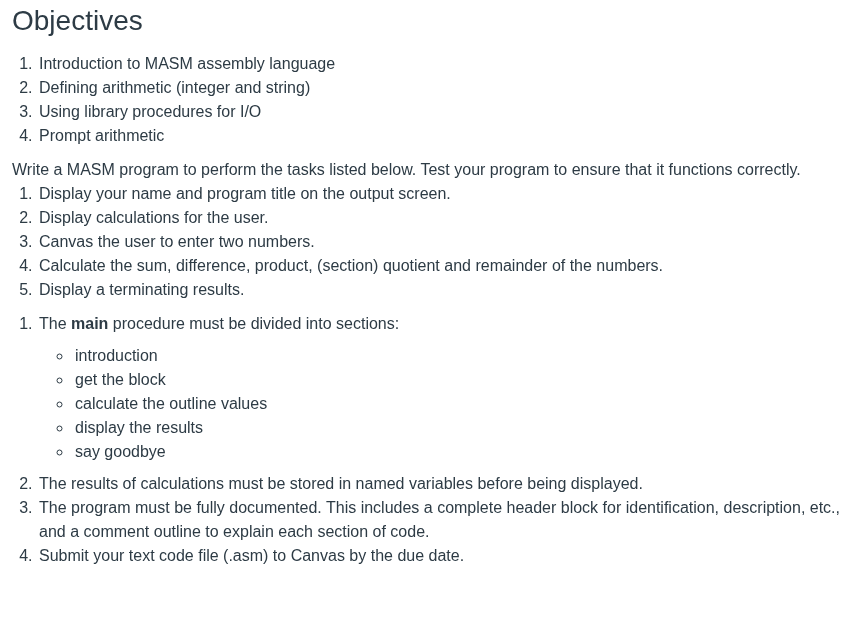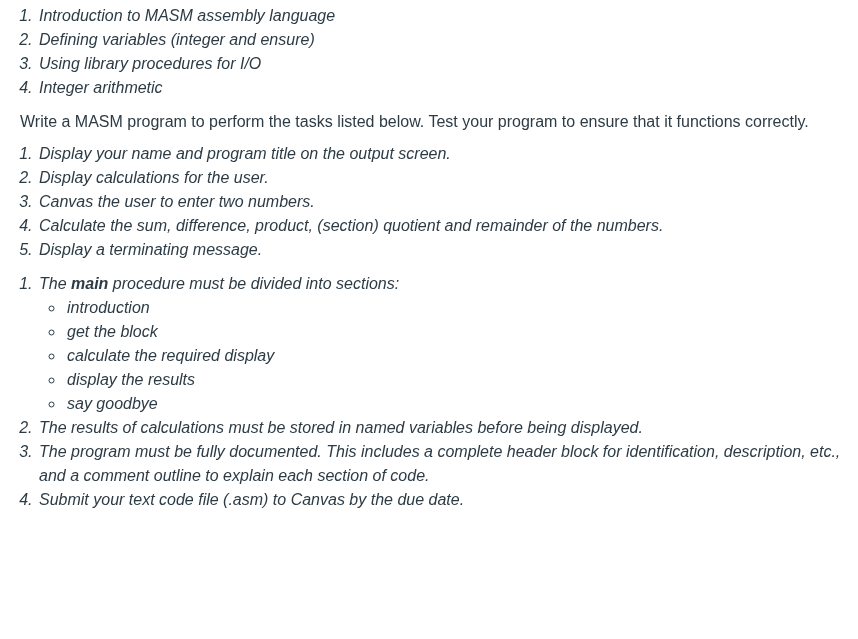--- a/index.html
+++ b/index.html
@@ -23,76 +23,76 @@
     font-weight: 400;
     line-height: 34px;
     margin: 0 0 14px 0;
     color: #2D3B45;
   }
   .section-description h2,
   .section-requirements h2 {
     margin-bottom: 12px;
   }
   p.intro {
-    margin: 8px;
+    margin: 0;
   }
   ol.num-list {
     margin: 0 0 10px 0;
     padding-left: 25px;
     list-style: decimal outside;
-    font-style: italic;
   }
   ol.num-list.tight {
   }
   ol.num-list li {
     padding-left: 2px;
   }
   ul.circle-list {
-    margin: 0;
+    margin: 8px;
     padding-left: 26px;
     list-style: circle outside;
   }
   ul.circle-list li {
     padding-left: 2px;
   }
   b.bold-word {
     font-weight: 700;
   }
 </style>
 </head>
 <body>
 
 <div class="section section-objectives">
+  <h2>Objectives</h2>
   <ol class="num-list">
     <li>Introduction to MASM assembly language</li>
-    <li>Defining variables (integer and ensure)</li>
+    <li>Defining arithmetic (integer and string)</li>
     <li>Using library procedures for I/O</li>
-    <li>Integer arithmetic</li>
+    <li>Prompt arithmetic</li>
   </ol>
 </div>
 
 <div class="section section-description">
   <p class="intro">Write a MASM program to perform the tasks listed below. Test your program to ensure that it functions correctly.</p>
   <ol class="num-list tight">
     <li>Display your name and program title on the output screen.</li>
     <li>Display calculations for the user.</li>
     <li>Canvas the user to enter two numbers.</li>
     <li>Calculate the sum, difference, product, (section) quotient and remainder of the numbers.</li>
-    <li>Display a terminating message.</li>
+    <li>Display a terminating results.</li>
   </ol>
 </div>
 
 <div class="section section-requirements">
   <ol class="num-list">
     <li>
       <span>The </span><b class="bold-word">main</b><span> procedure must be divided into sections:</span>
       <ul class="circle-list">
         <li>introduction</li>
         <li>get the block</li>
-        <li>calculate the required display</li>
+        <li>calculate the outline values</li>
         <li>display the results</li>
         <li>say goodbye</li>
       </ul>
     </li>
     <li>The results of calculations must be stored in named variables before being displayed.</li>
     <li>The program must be fully documented. This includes a complete header block for identification, description, etc., and a comment outline to explain each section of code.</li>
     <li>Submit your text code file (.asm) to Canvas by the due date.</li>
   </ol>
 </div>
 

